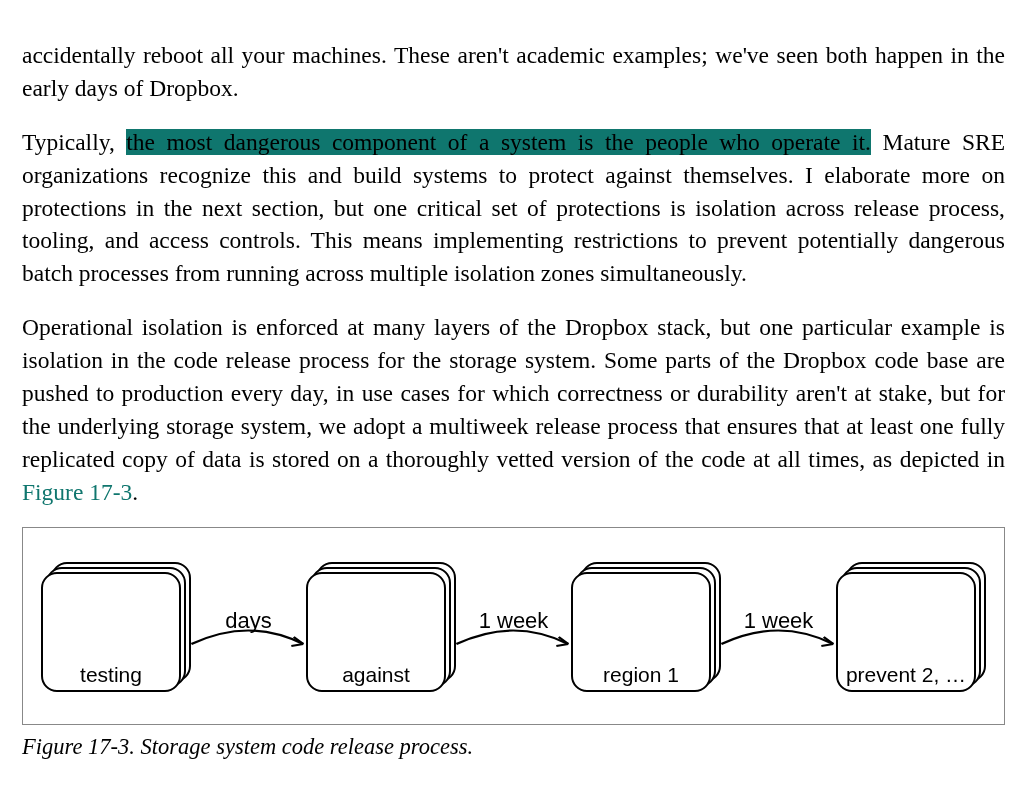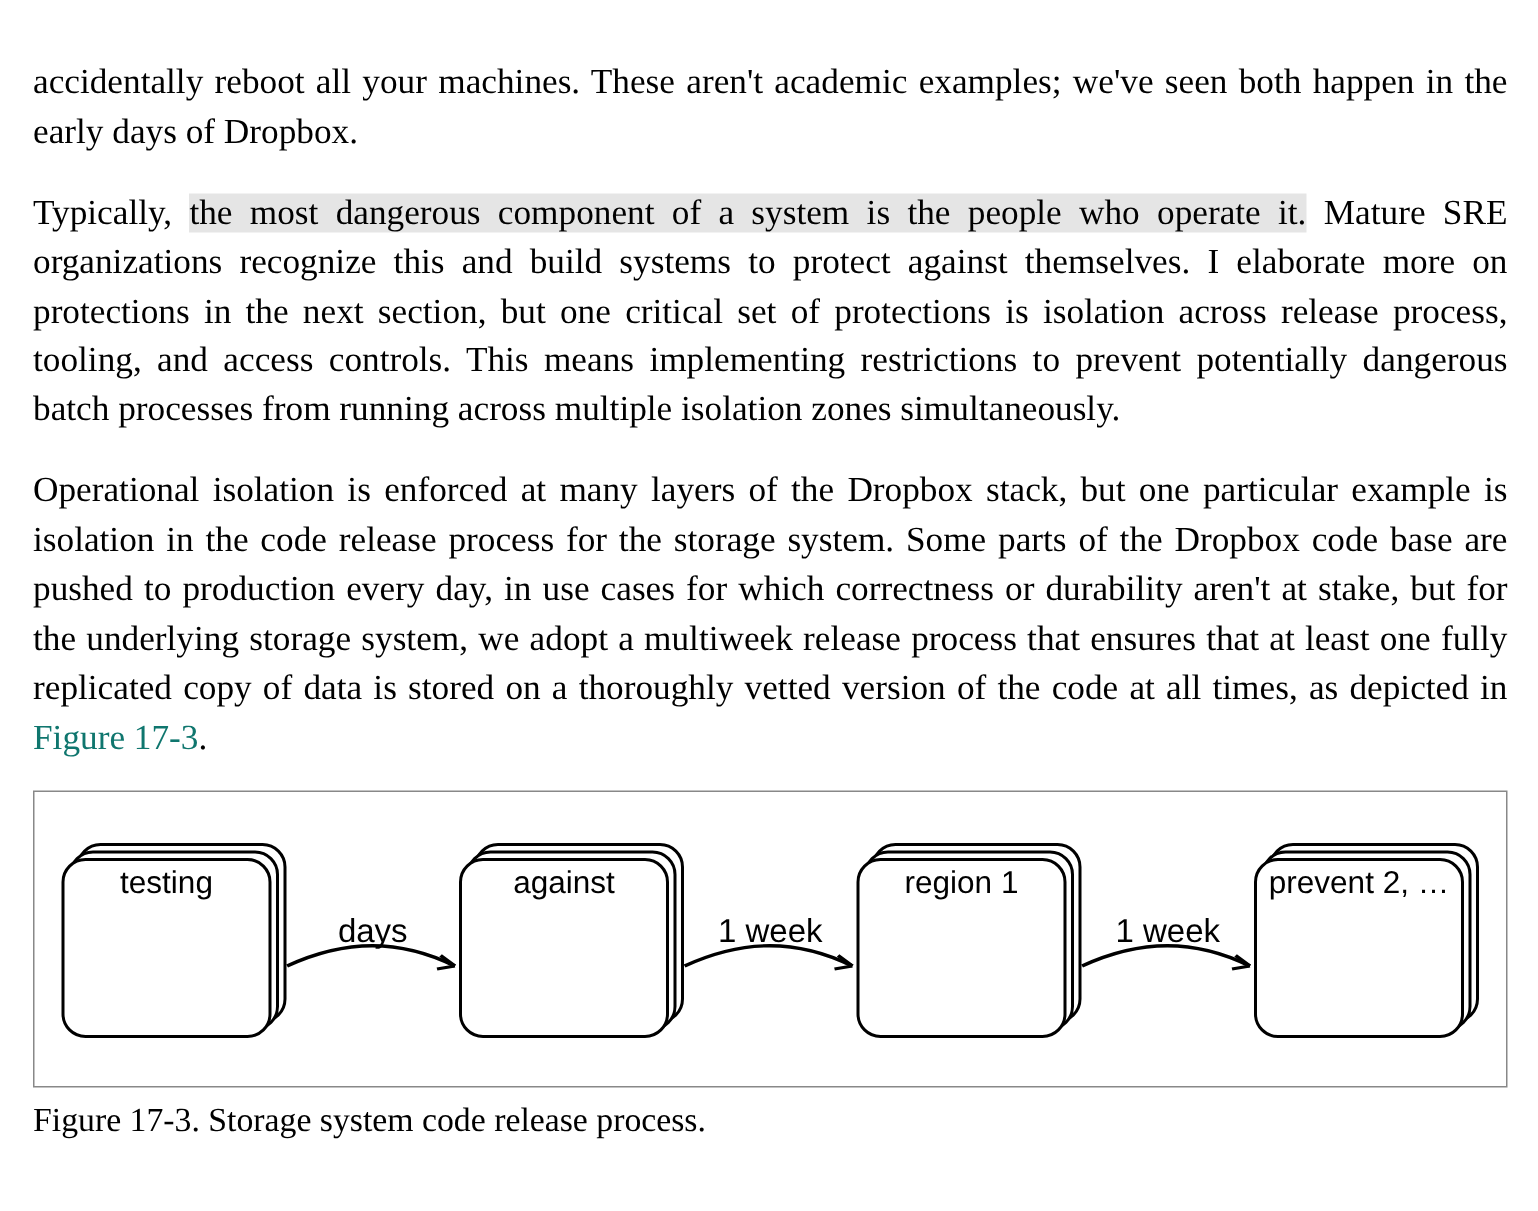--- a/index.html
+++ b/index.html
@@ -6,21 +6,21 @@
     body {
       font-family: "Minion Pro", "Adobe Garamond Pro", Garamond, Georgia, serif;
       font-size: 23.5px;
       line-height: 1.40;
       color: #000;
       background: #fff;
       padding: 18px 20px 20px 22px;
       width: 1025px;
     }
     p { text-align: justify; margin-bottom: 13px; margin-top: 21px; }
-    .hl { background: #e5e5e5; }
+    .hl { background: #0f766e; }
     .figref { color: #0f766e; }
     .figure-box {
       border: 1px solid #888;
       padding: 34px 18px 32px 18px;
       margin-top: 18px;
       margin-bottom: 6px;
       background: #fff;
     }
 
     
@@ -34,21 +34,21 @@
     }
     .stage { position: relative; width: 150px; height: 130px; }
     .card {
       position: absolute;
       width: 140px;
       height: 120px;
       background: #fff;
       border: 2px solid #000;
       border-radius: 16px;
       display: flex;
-      align-items: flex-start;
+      align-items: flex-end;
       justify-content: center;
     }
     .card.back1  { top: 0;   left: 10px; }
     .card.back2  { top: 5px; left: 5px;  }
     .card.front  { top: 10px; left: 0;   }
 
     .conn {
       position: relative;
       flex: 1 1 auto;
       height: 130px;
@@ -63,20 +63,21 @@
     }
     .conn-label {
       position: absolute;
       top: 44px;
       left: 50%;
       transform: translateX(-50%);
       white-space: nowrap;
       font-size: 22px;
     }
     .figcaption {
+      font-style: italic;
       font-family: "Minion Pro", "Adobe Garamond Pro", Garamond, Georgia, serif;
       font-size: 22.5px;
       margin-top: 4px;
     }
   </style>
 </head>
 <body>
 
 <p>accidentally reboot all your machines. These aren't academic examples; we've seen both happen in the early days of Dropbox.</p>
 

